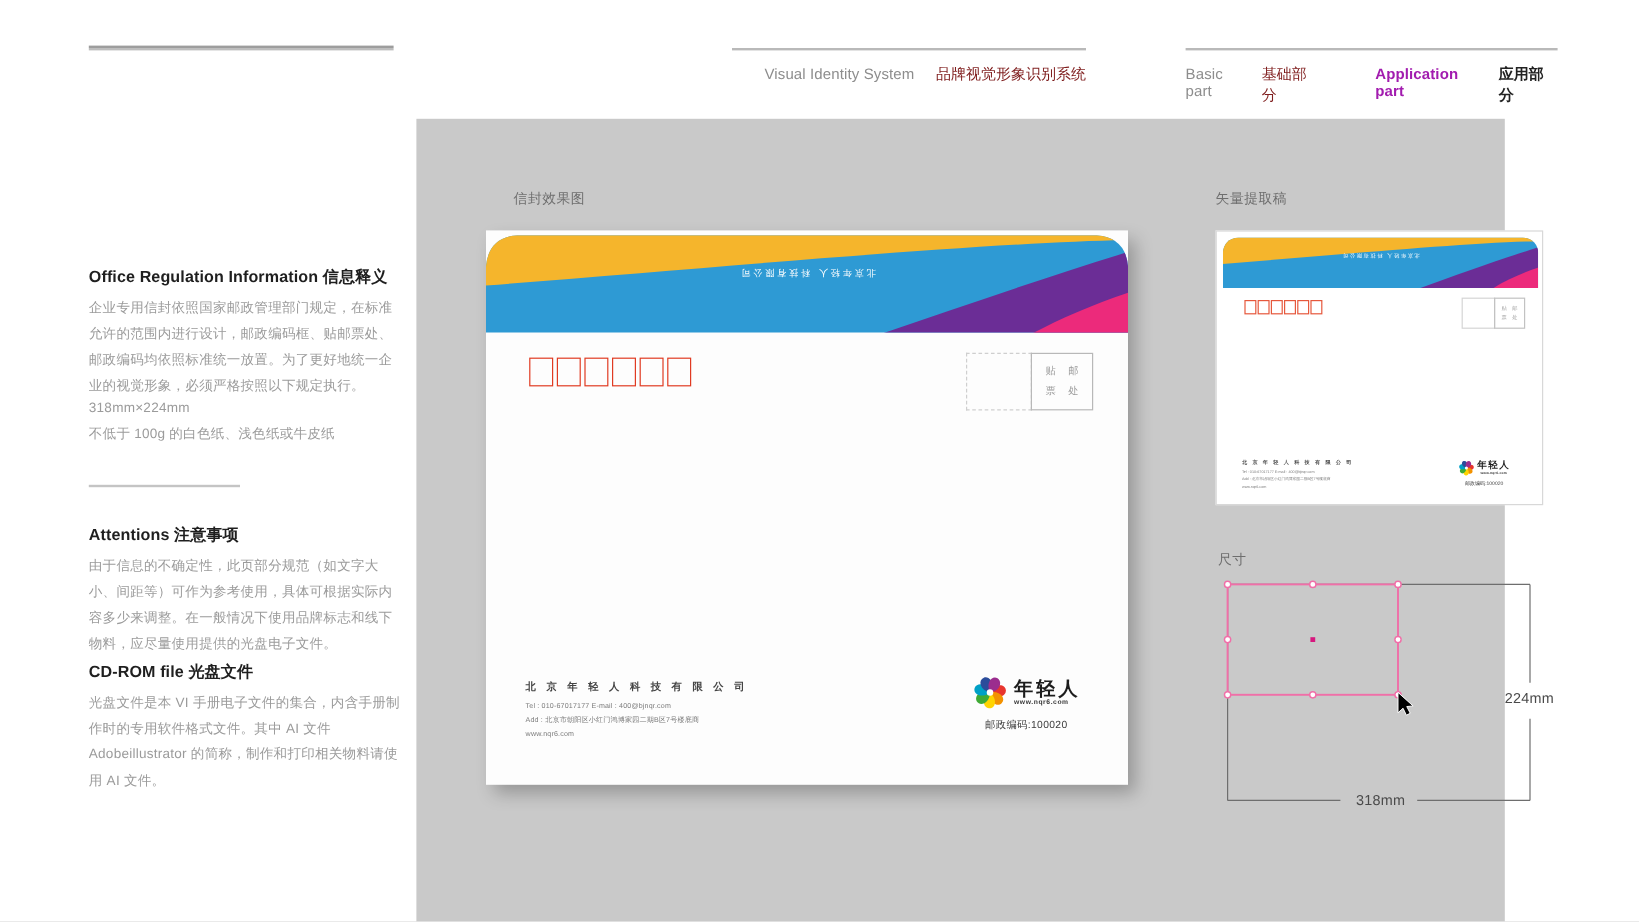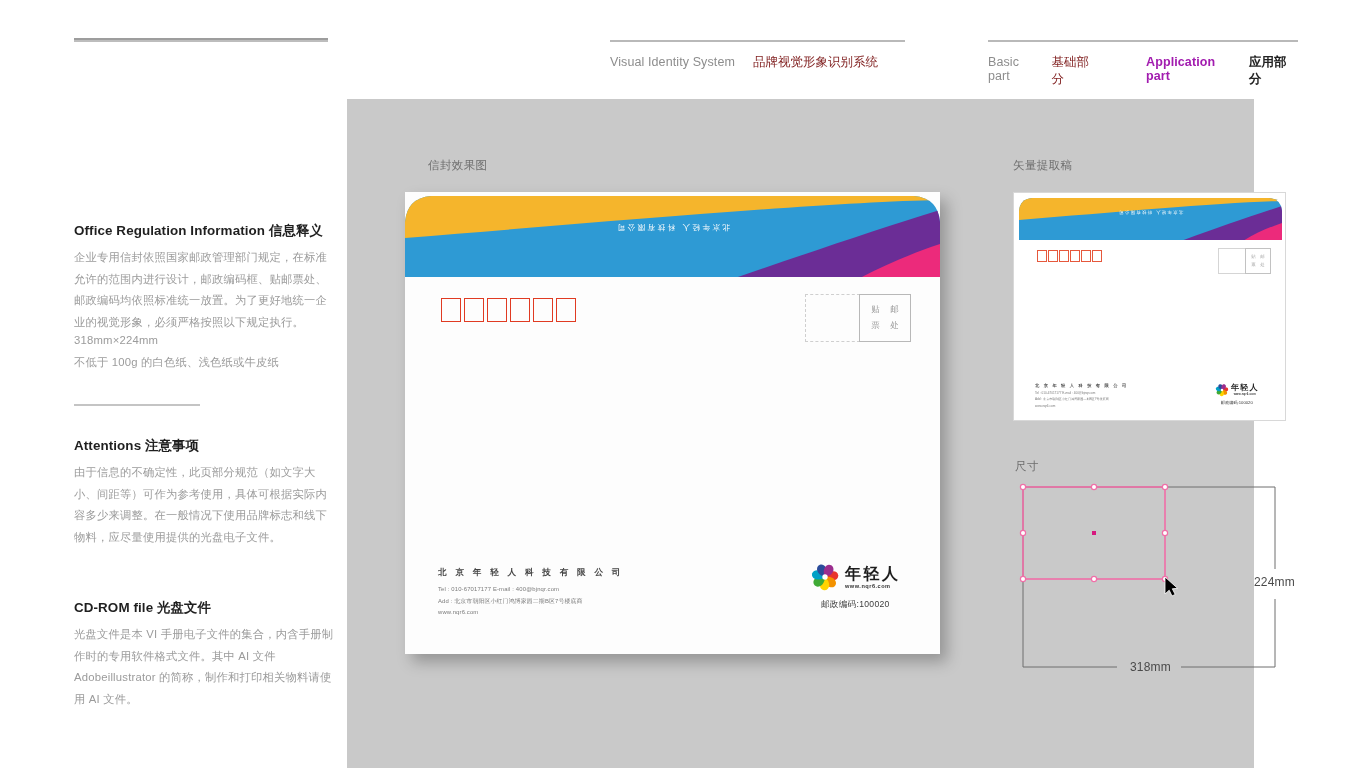--- a/index.html
+++ b/index.html
@@ -9,21 +9,21 @@
     font-family:"Liberation Sans","DejaVu Sans",sans-serif;
     position:relative;
     overflow:hidden;
     -webkit-font-smoothing:antialiased;
   }
 
   
   .hdr { position:absolute; top:0; left:0; width:1366px; height:99px; }
   .hdr-grp { position:absolute; }
   .hdr-rule { height:2px; background:#b9b9b9; width:100%; }
-  .hdr-row { display:flex; align-items:baseline; gap:18px; padding-top:12px; }
+  .hdr-row { display:flex; align-items:baseline; gap:18px; padding-top:12px;justify-content:flex-end; }
   .hdr-en { font-size:12.5px; color:#8d8d8d; letter-spacing:.1px; }
   .hdr-cn { font-size:12.5px; color:#7f1d1d; }
   .hdr-en.bold { color:#a21caf; font-weight:bold; }
   .hdr-cn.bold { color:#222; font-weight:bold; }
 
   #hdr-vis { left:610px; top:40px; width:295px; }
   #hdr-part { left:988px; top:40px; width:310px; }
 
   
   .sidebar { position:absolute; left:74px; top:38px; width:254px; }
@@ -33,21 +33,21 @@
   .sb-title { font-size:17px; color:#3a3a3a; letter-spacing:5px; padding:22px 0 0 2px; }
 
   .sec { margin-top:0; }
   .sec-h { font-size:13.4px; color:#1f1f1f; font-weight:bold; letter-spacing:.1px; margin-bottom:7px; }
   .sec-p { font-size:11.3px; color:#9b9b9b; line-height:1.92; letter-spacing:.2px; }
 
   #sec-office { position:absolute; left:74px; top:222px; width:258px; }
   #sec-app    { position:absolute; left:74px; top:330px; width:258px; }
   #divider-1  { position:absolute; left:74px; top:404px; width:126px; height:2px; background:#c4c4c4; }
   #sec-att    { position:absolute; left:74px; top:437px; width:262px; }
-  #sec-cd     { position:absolute; left:74px; top:551px; width:262px;margin-top:48px; }
+  #sec-cd     { position:absolute; left:74px; top:551px; width:262px; }
 
   
   .stage { position:absolute; left:347px; top:99px; width:907px; height:669px; background:#c9c9c9; }
 
   .cap { position:absolute; font-size:11.5px; color:#6e6e6e; letter-spacing:.4px; }
   #cap-mock { left:81px; top:59px; }
   #cap-vec  { left:666px; top:59px; }
   #cap-dim  { left:668px; top:360px; }
 
   

